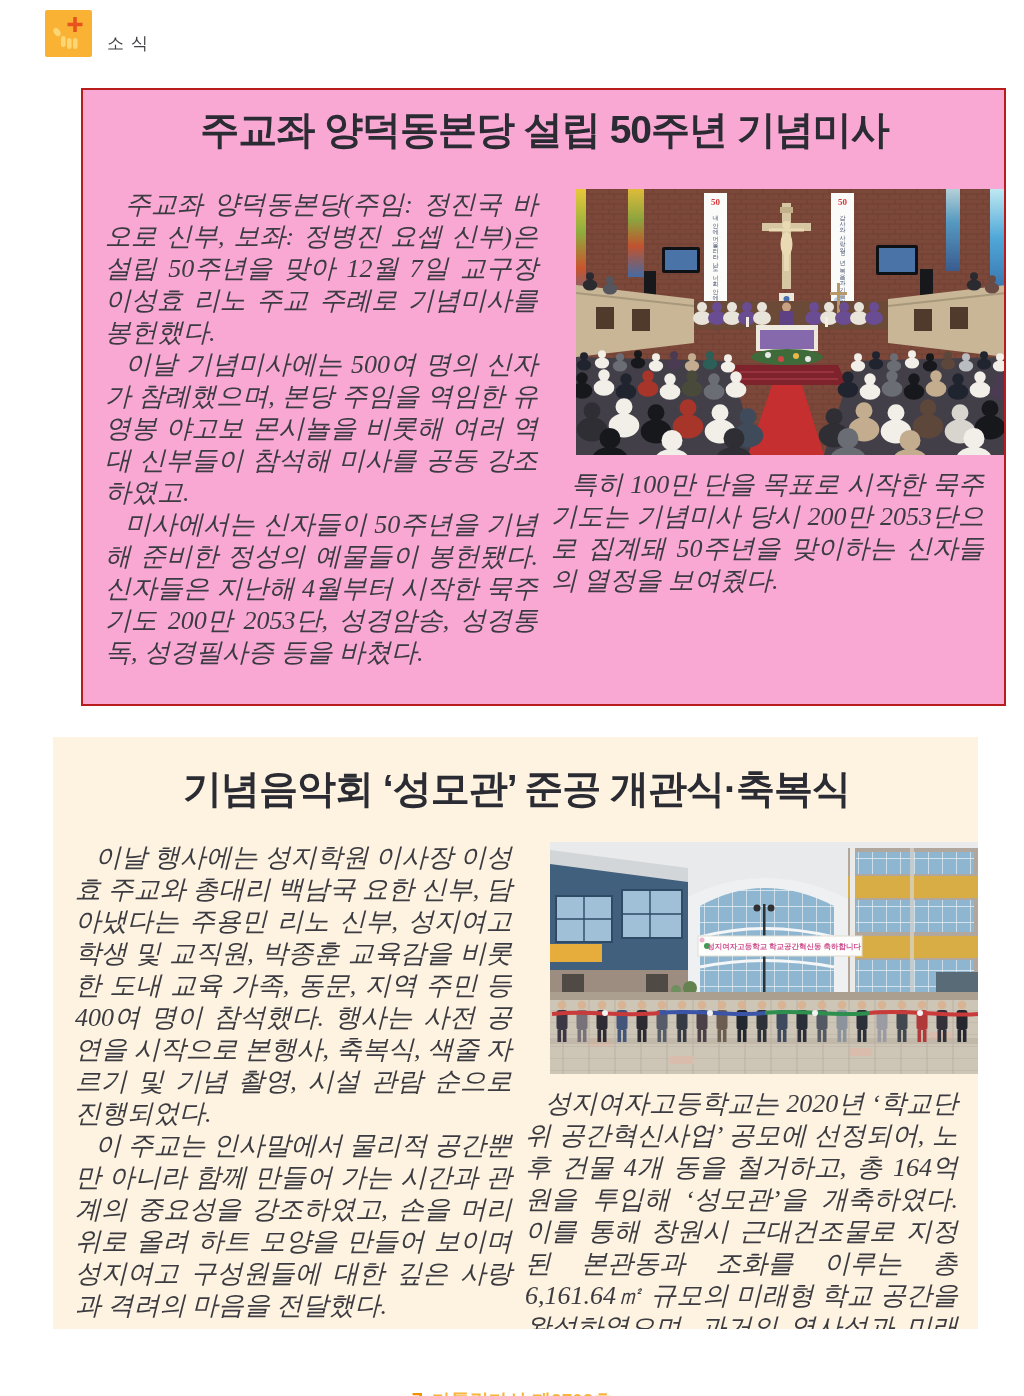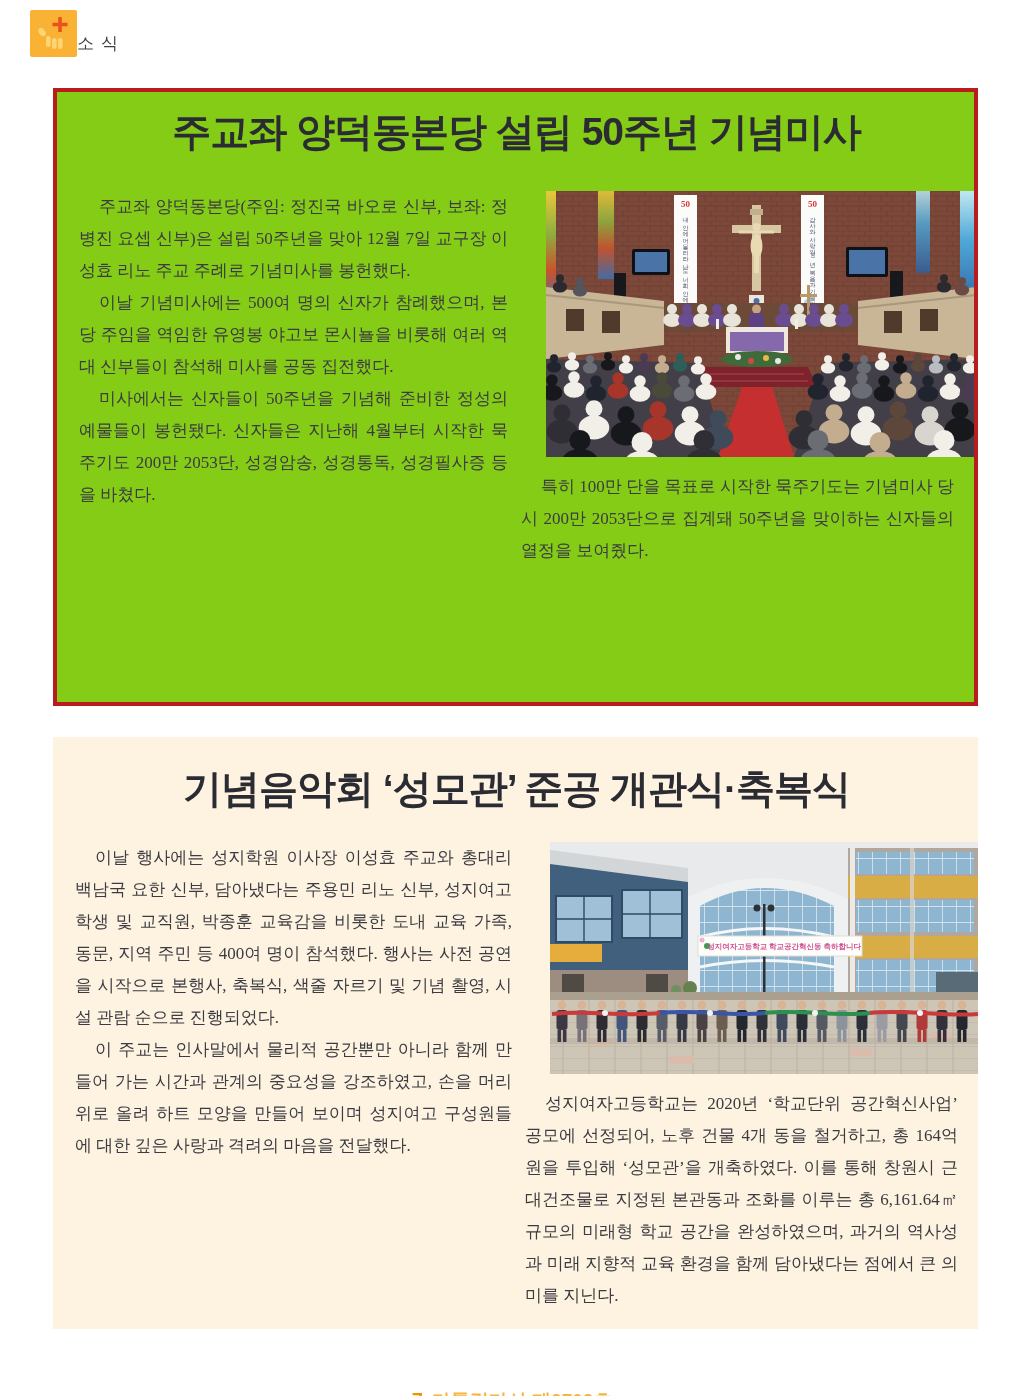--- a/index.html
+++ b/index.html
@@ -1,35 +1,35 @@
 <!DOCTYPE html>
 <html><head>
 <meta charset="utf-8">
 <style>
   html,body{margin:0;padding:0;background:#ffffff;}
   .page{position:relative;width:1024px;height:1396px;background:#ffffff;overflow:hidden;
         font-family:"Liberation Serif","DejaVu Serif",serif;color:#3b3b41;}
   
-  .page-header{position:absolute;top:10px;left:30px;display:flex;align-items:flex-end;gap:0;}
+  .page-header{position:absolute;top:10px;left:45px;display:flex;align-items:flex-end;gap:15px;}
   .section-icon svg{display:block;}
   .section-label{font-family:"Liberation Sans","DejaVu Sans",sans-serif;font-size:17px;
                  letter-spacing:7px;color:#3f3f44;padding-bottom:2px;}
   
   .article{position:absolute;left:53px;width:925px;box-sizing:border-box;
            padding:0 20px 0 22px;overflow:hidden;}
-  .article-1{top:88px;height:618px;background:#84cc16;border:4px solid #b91c1c;}
+  .article-1{top:88px;height:618px;background:#f9a8d4;border:2px solid #b91c1c;margin-left:28px;}
   .article-2{top:737px;height:592px;background:#fdf3e0;}
   .article-title{margin:0;text-align:center;font-family:"Liberation Sans","DejaVu Sans",sans-serif;
                  font-weight:700;font-size:39px;color:#2b2b33;letter-spacing:-1px;line-height:46px;}
   .article-1 .article-title{margin-top:17px;margin-bottom:36px;}
   .article-2 .article-title{margin-top:29px;margin-bottom:30px;}
   .cols{display:flex;gap:13px;}
   .col-left{width:437px;}
   .col-right{width:433px;}
-  p.body{margin:0;font-size:17px;line-height:32px;text-align:justify;color:#3b3b41;}
+  p.body{margin:0;font-size:26px;line-height:32px;text-align:justify;color:#3b3b41;font-style:italic;}
   p.ind{text-indent:20px;}
   figure.photo{margin:0 0 14px 0;padding-left:25px;}
   figure.photo svg{display:block;}
   
   .page-footer{position:absolute;left:0;right:0;top:1388px;text-align:center;
                font-family:"Liberation Sans","DejaVu Sans",sans-serif;font-weight:700;}
   .page-num{color:#f29100;font-size:20px;margin-right:9px;}
   .issue-label{color:#f8b43c;font-size:19px;}
   .vtext{writing-mode:vertical-rl;}
 </style>
@@ -52,21 +52,21 @@
       </svg>
     </span>
     <span class="section-label">소식</span>
   </div>
 
   <section class="article article-1">
     <h1 class="article-title">주교좌 양덕동본당 설립 50주년 기념미사</h1>
     <div class="cols">
       <div class="col-left">
         <p class="body ind">주교좌 양덕동본당(주임: 정진국 바오로 신부, 보좌: 정병진 요셉 신부)은 설립 50주년을 맞아 12월 7일 교구장 이성효 리노 주교 주례로 기념미사를 봉헌했다.</p>
-        <p class="body ind">이날 기념미사에는 500여 명의 신자가 참례했으며, 본당 주임을 역임한 유영봉 야고보 몬시뇰을 비롯해 여러 역대 신부들이 참석해 미사를 공동 집전했다.</p>
+        <p class="body ind">이날 기념미사에는 500여 명의 신자가 참례했으며, 본당 주임을 역임한 유영봉 야고보 몬시뇰을 비롯해 여러 역대 신부들이 참석해 미사를 공동 강조하였고.</p>
         <p class="body ind">미사에서는 신자들이 50주년을 기념해 준비한 정성의 예물들이 봉헌됐다. 신자들은 지난해 4월부터 시작한 묵주기도 200만 2053단, 성경암송, 성경통독, 성경필사증 등을 바쳤다.</p>
 
       </div>
       <div class="col-right">
         <figure class="photo">
           <svg width="430" height="266" viewBox="0 0 430 266">
             <defs>
               <pattern id="brk" width="22" height="10" patternUnits="userSpaceOnUse">
                 <rect width="22" height="10" fill="#7b4839"></rect>
                 <path d="M0,0 H22 M0,5 H22 M11,0 V5 M5,5 V10 M16,5 V10" stroke="#6d3e31" stroke-width="0.8" fill="none"></path>

